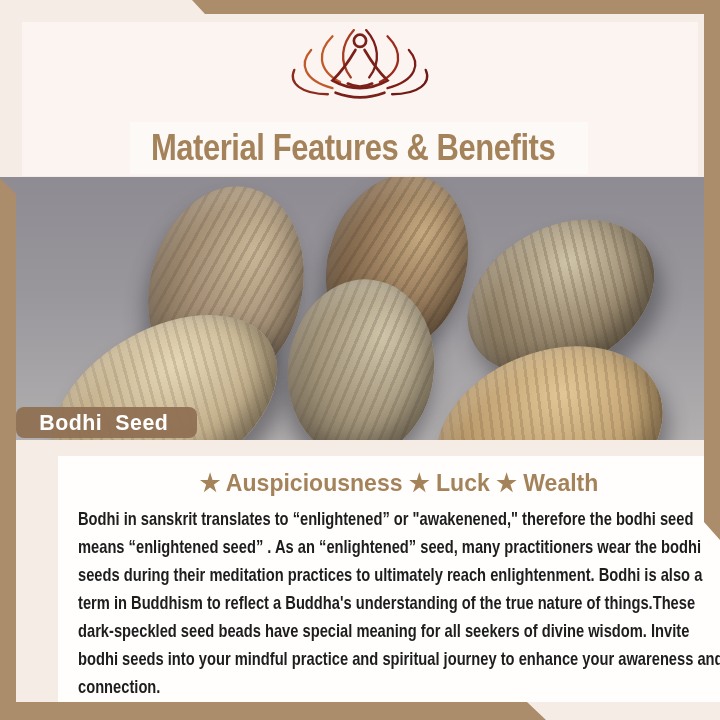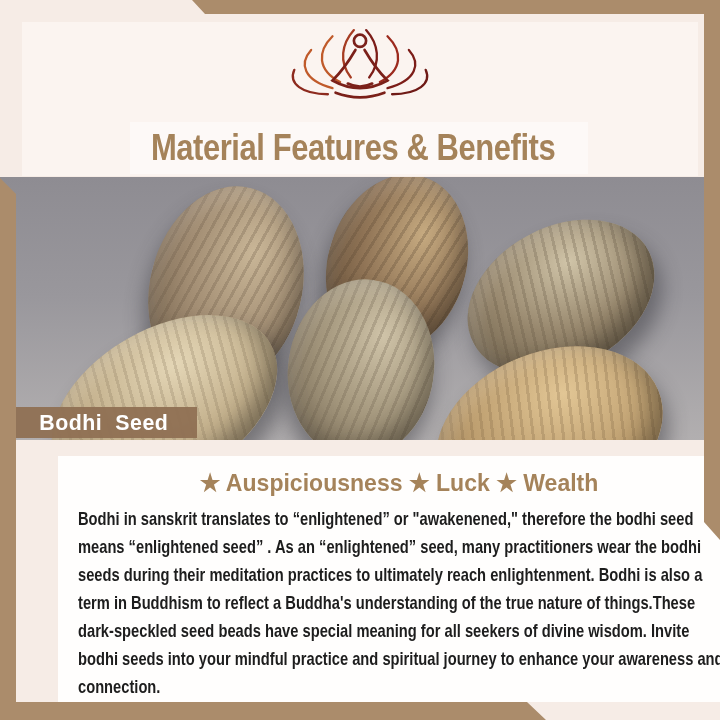--- a/index.html
+++ b/index.html
@@ -18,21 +18,21 @@
   .header-band{position:absolute;left:130px;top:122px;width:458px;height:52px;background:#fdf9f7;
                display:flex;align-items:center;justify-content:flex-end;z-index:3;}
   .header-title{font-size:36px;font-weight:bold;color:#a5835a;white-space:nowrap;
                 transform:scaleX(0.86);letter-spacing:-0.5px;}
   
   .photo{position:absolute;left:0;top:177px;width:720px;height:263px;overflow:hidden;z-index:1;
          background:linear-gradient(180deg,#8e8c92 0%,#99979c 45%,#b2afb0 100%);}
   .seed{position:absolute;border-radius:50%;}
   
   .badge{position:absolute;left:16px;top:407px;width:181px;height:31px;background:rgba(143,112,83,0.95);
-         z-index:4;display:flex;align-items:center;}
+         z-index:4;display:flex;align-items:center;border-radius:8px;}
   .badge-label{color:#ffffff;font-size:22px;font-weight:bold;padding-left:24px;word-spacing:7px;
                letter-spacing:0.5px;transform:scaleX(0.97);transform-origin:0 50%;white-space:nowrap;}
   
   .text-box{position:absolute;left:18px;top:456px;width:682px;height:246px;background:#fffefd;z-index:2;margin-left:40px;}
   .benefits-line{margin-top:13px;text-align:center;font-size:24px;font-weight:bold;color:#a5835a;
                  transform:scaleX(0.96);white-space:nowrap;}
   .body-text{position:absolute;left:20px;top:49px;width:842px;transform:scaleX(0.773);
              transform-origin:0 0;font-size:19px;line-height:28px;font-weight:bold;color:#1d1d1d;
              letter-spacing:0px;}
 </style>

